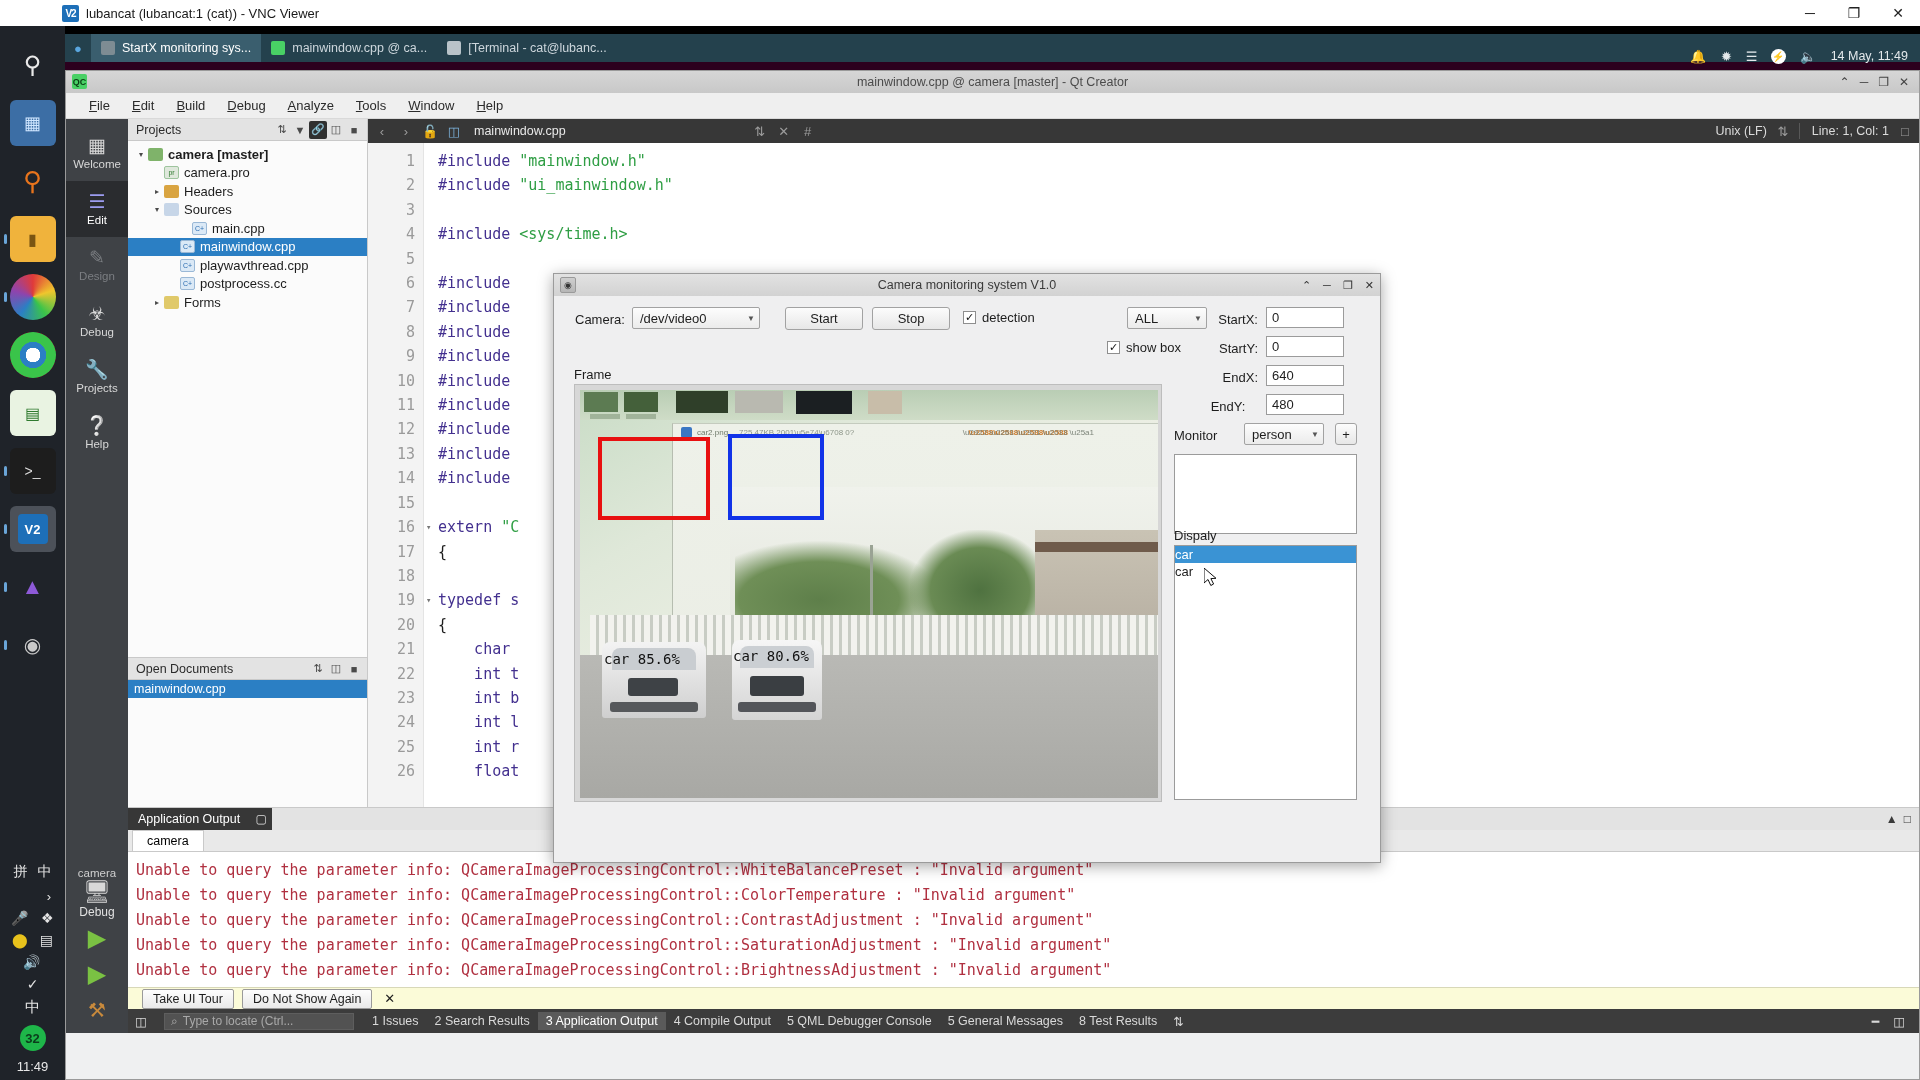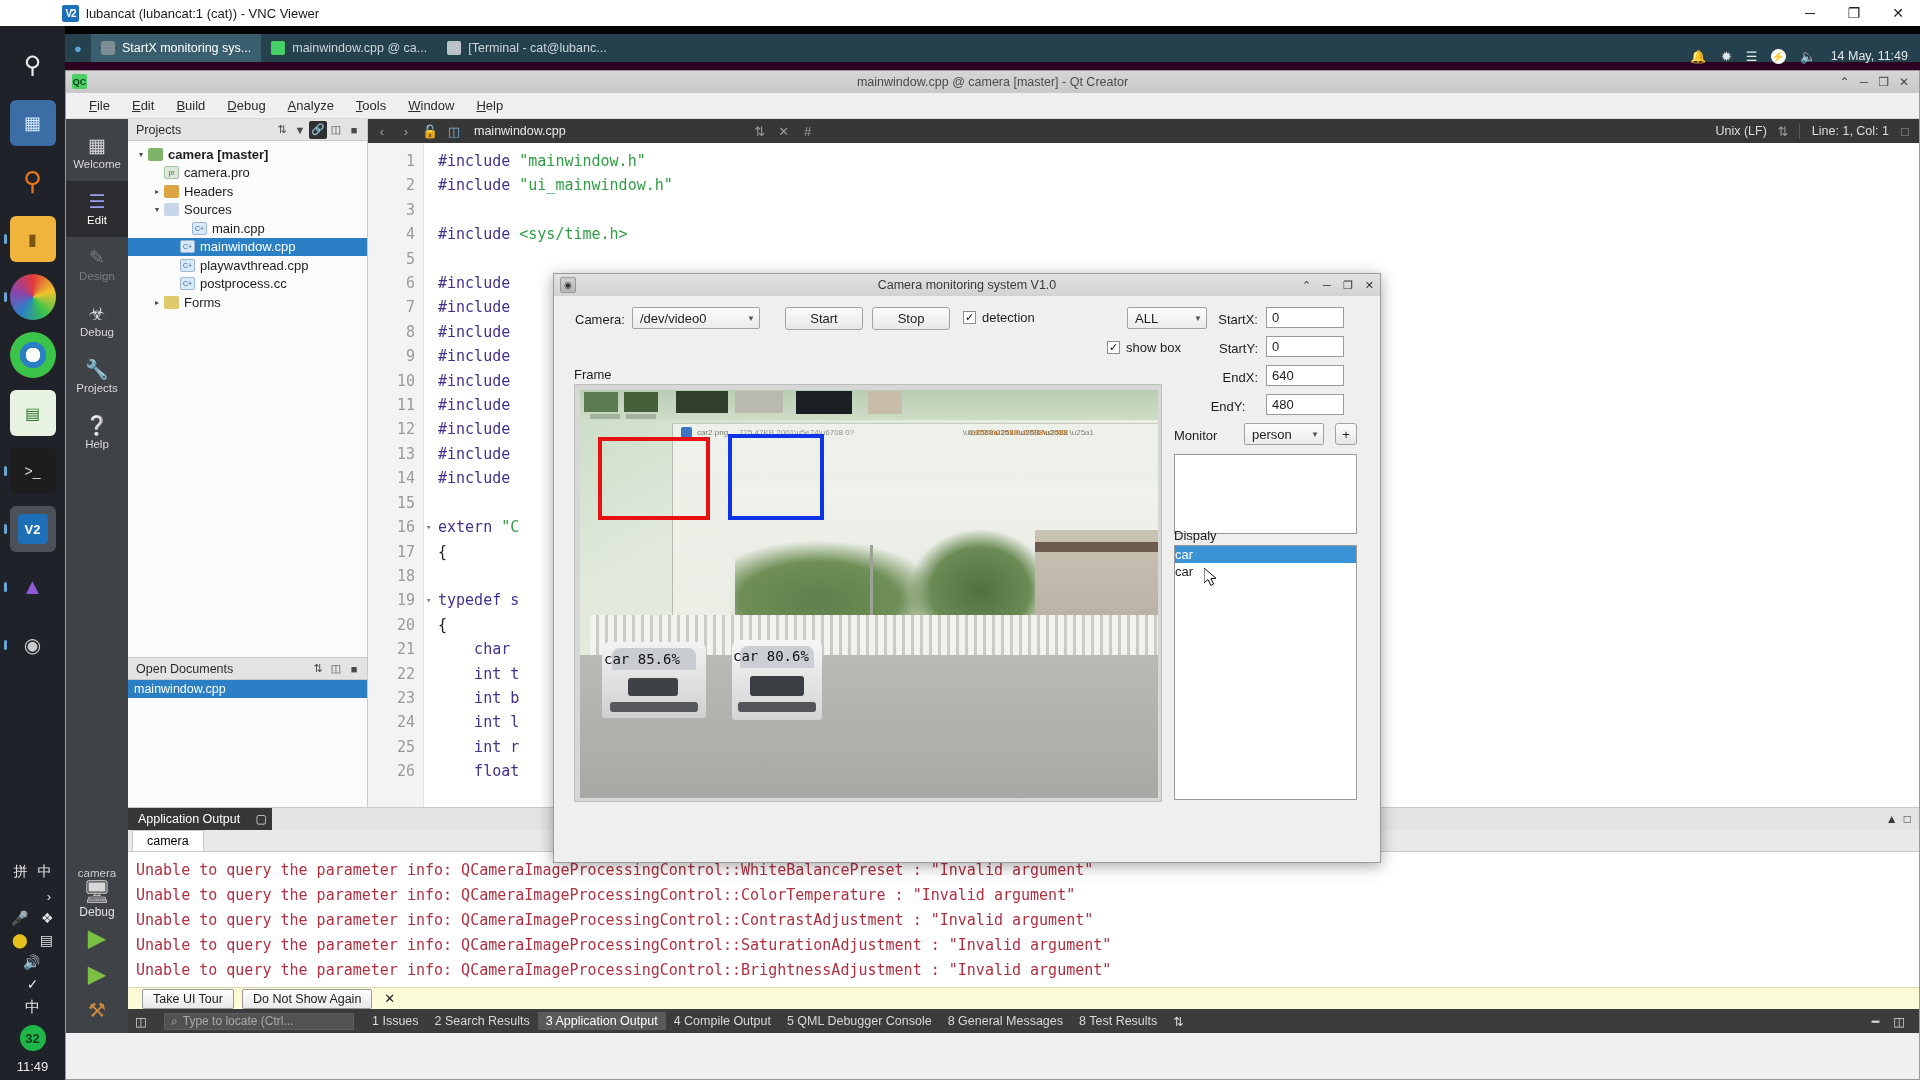--- a/index.html
+++ b/index.html
@@ -537,21 +537,21 @@
           <span style="width:26px;text-align:center;">◫</span>
           <span id="locate">
             <span>⌕</span>
             <span>Type to locate (Ctrl...</span>
           </span>
           <span class="sb-item">1 Issues</span>
           <span class="sb-item">2 Search Results</span>
           <span class="sb-item sel">3 Application Output</span>
           <span class="sb-item">4 Compile Output</span>
           <span class="sb-item">5 QML Debugger Console</span>
-          <span class="sb-item">8 General Messages</span>
+          <span class="sb-item">5 General Messages</span>
           <span class="sb-item">8 Test Results</span>
           <span class="sb-item">⇅</span>
           <span id="sb-right">
             <span>━</span>
             <span>◫</span>
           </span>
         </div>
       </div>
     </div>
   </div>

